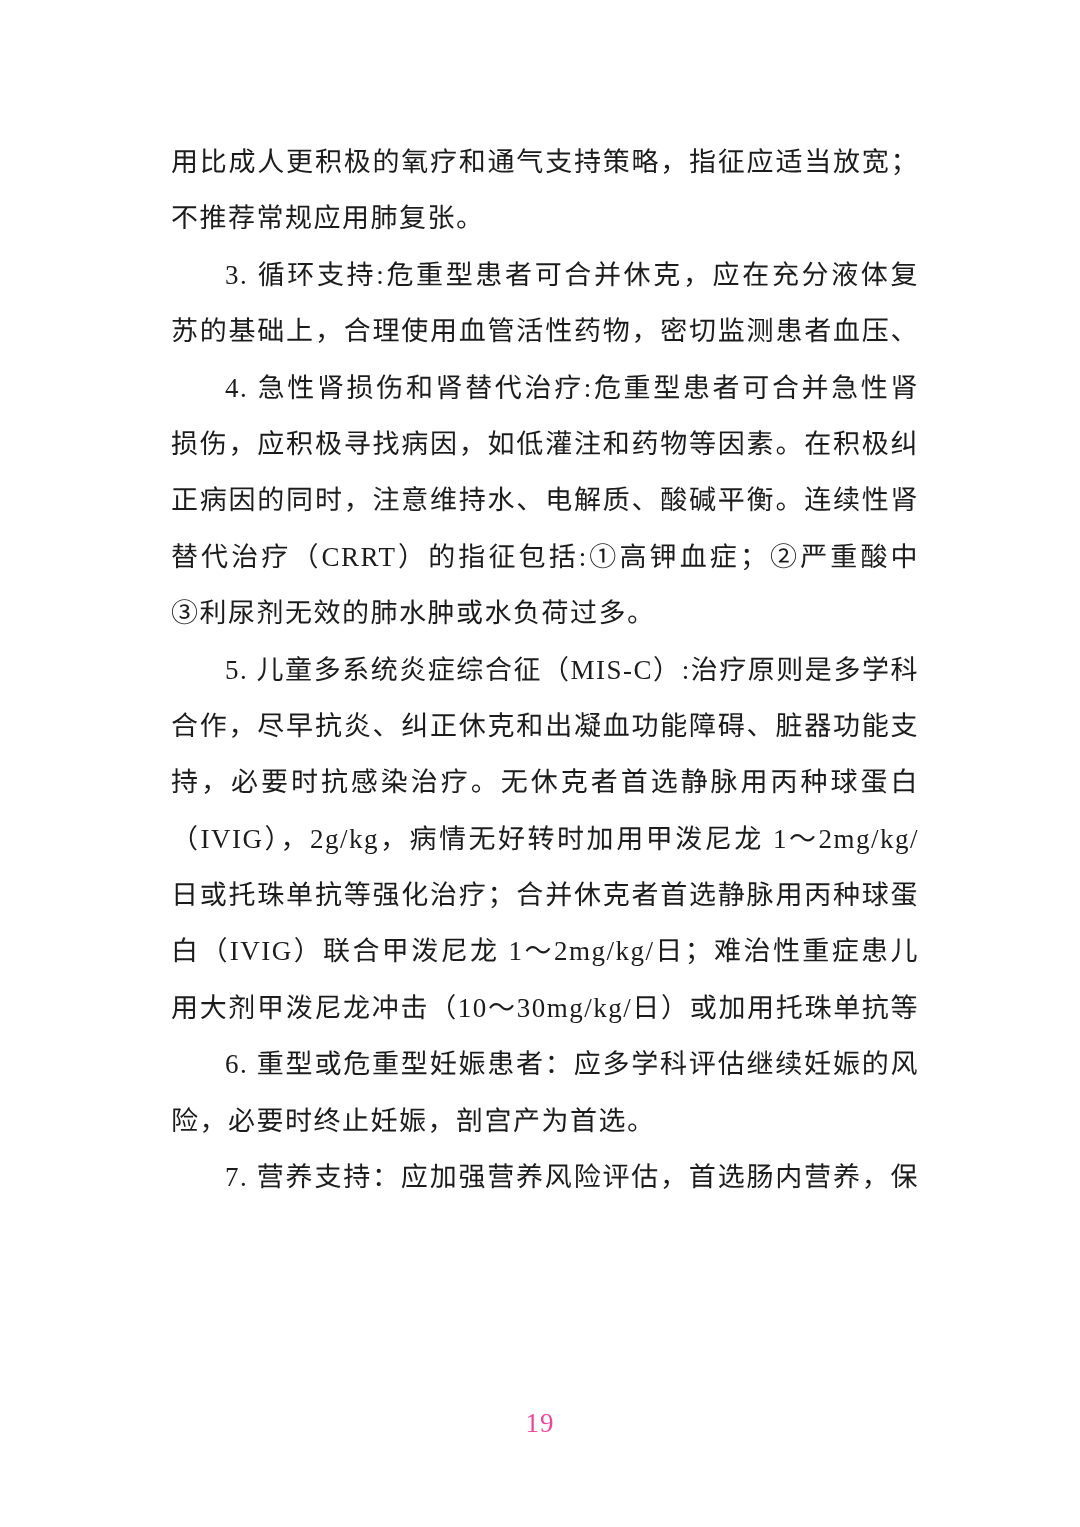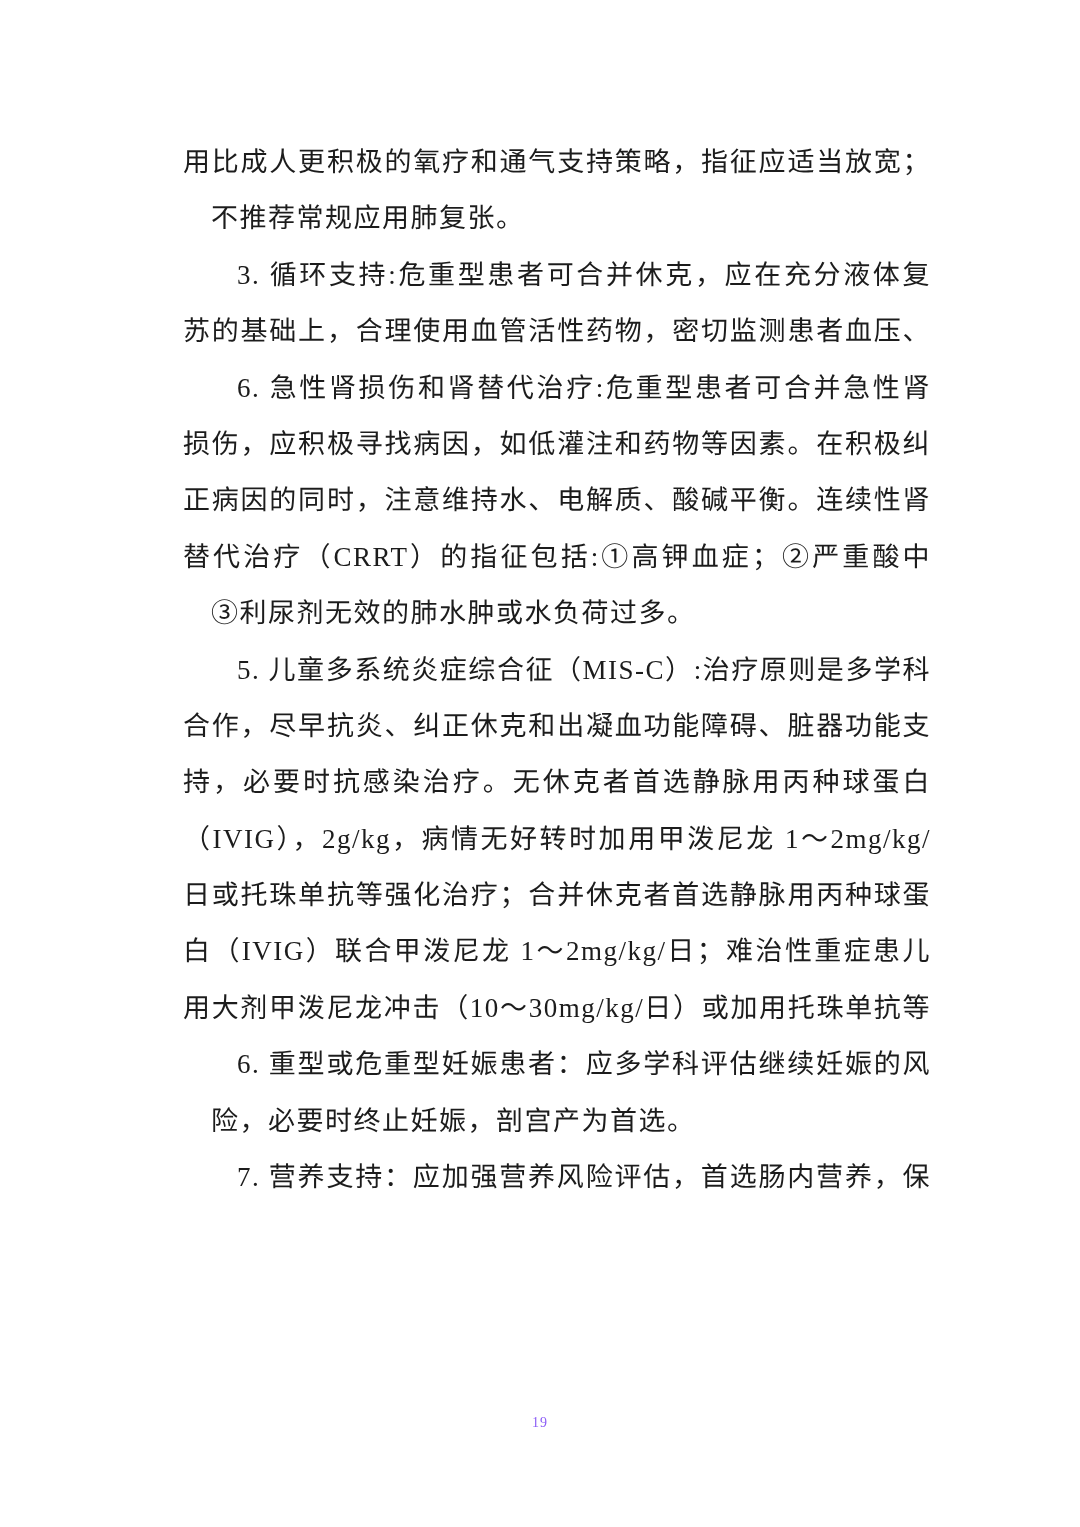--- a/index.html
+++ b/index.html
@@ -15,66 +15,65 @@
     color: #1c1c1c;
     overflow: hidden;
   }
   .page {
     position: absolute;
     inset: 0;
     background: #ffffff;
   }
   .text-block {
     position: absolute;
-    left: 183px;
+    left: 171px;
     top: 134px;
     width: 748px;
   }
   .line {
     height: 56.4px;
     line-height: 56.4px;
     font-size: 27px;
     letter-spacing: 1.5px;
     text-align: justify;
     text-align-last: justify;
     overflow: hidden;
     white-space: normal;
   }
   .line.last {
     text-align: center;
     text-align-last: left;
-    margin-left: 28px;
   }
   .line.indent {
     text-indent: 54px;
   }
   .page-number {
     position: absolute;
     top: 1408px;
     left: 0;
     width: 100%;
     height: 30px;
     line-height: 30px;
     text-align: center;
-    font-size: 14px;
+    font-size: 27px;
     letter-spacing: 1px;
-    color: #8b5cf6;
+    color: #ec4899;
   }
 </style>
 </head>
 <body>
 
 <div class="page">
 
   <div class="text-block">
     <div class="line">用比成人更积极的氧疗和通气支持策略，指征应适当放宽；</div>
     <div class="line last">不推荐常规应用肺复张。</div>
     <div class="line indent">3. 循环支持:危重型患者可合并休克，应在充分液体复</div>
     <div class="line">苏的基础上，合理使用血管活性药物，密切监测患者血压、</div>
-    <div class="line indent">6. 急性肾损伤和肾替代治疗:危重型患者可合并急性肾</div>
+    <div class="line indent">4. 急性肾损伤和肾替代治疗:危重型患者可合并急性肾</div>
     <div class="line">损伤，应积极寻找病因，如低灌注和药物等因素。在积极纠</div>
     <div class="line">正病因的同时，注意维持水、电解质、酸碱平衡。连续性肾</div>
     <div class="line">替代治疗（CRRT）的指征包括:①高钾血症；②严重酸中毒；</div>
     <div class="line last">③利尿剂无效的肺水肿或水负荷过多。</div>
     <div class="line indent">5. 儿童多系统炎症综合征（MIS-C）:治疗原则是多学科</div>
     <div class="line">合作，尽早抗炎、纠正休克和出凝血功能障碍、脏器功能支</div>
     <div class="line">持，必要时抗感染治疗。无休克者首选静脉用丙种球蛋白</div>
     <div class="line">（IVIG），2g/kg，病情无好转时加用甲泼尼龙 1～2mg/kg/</div>
     <div class="line">日或托珠单抗等强化治疗；合并休克者首选静脉用丙种球蛋</div>
     <div class="line">白（IVIG）联合甲泼尼龙 1～2mg/kg/日；难治性重症患儿应</div>

